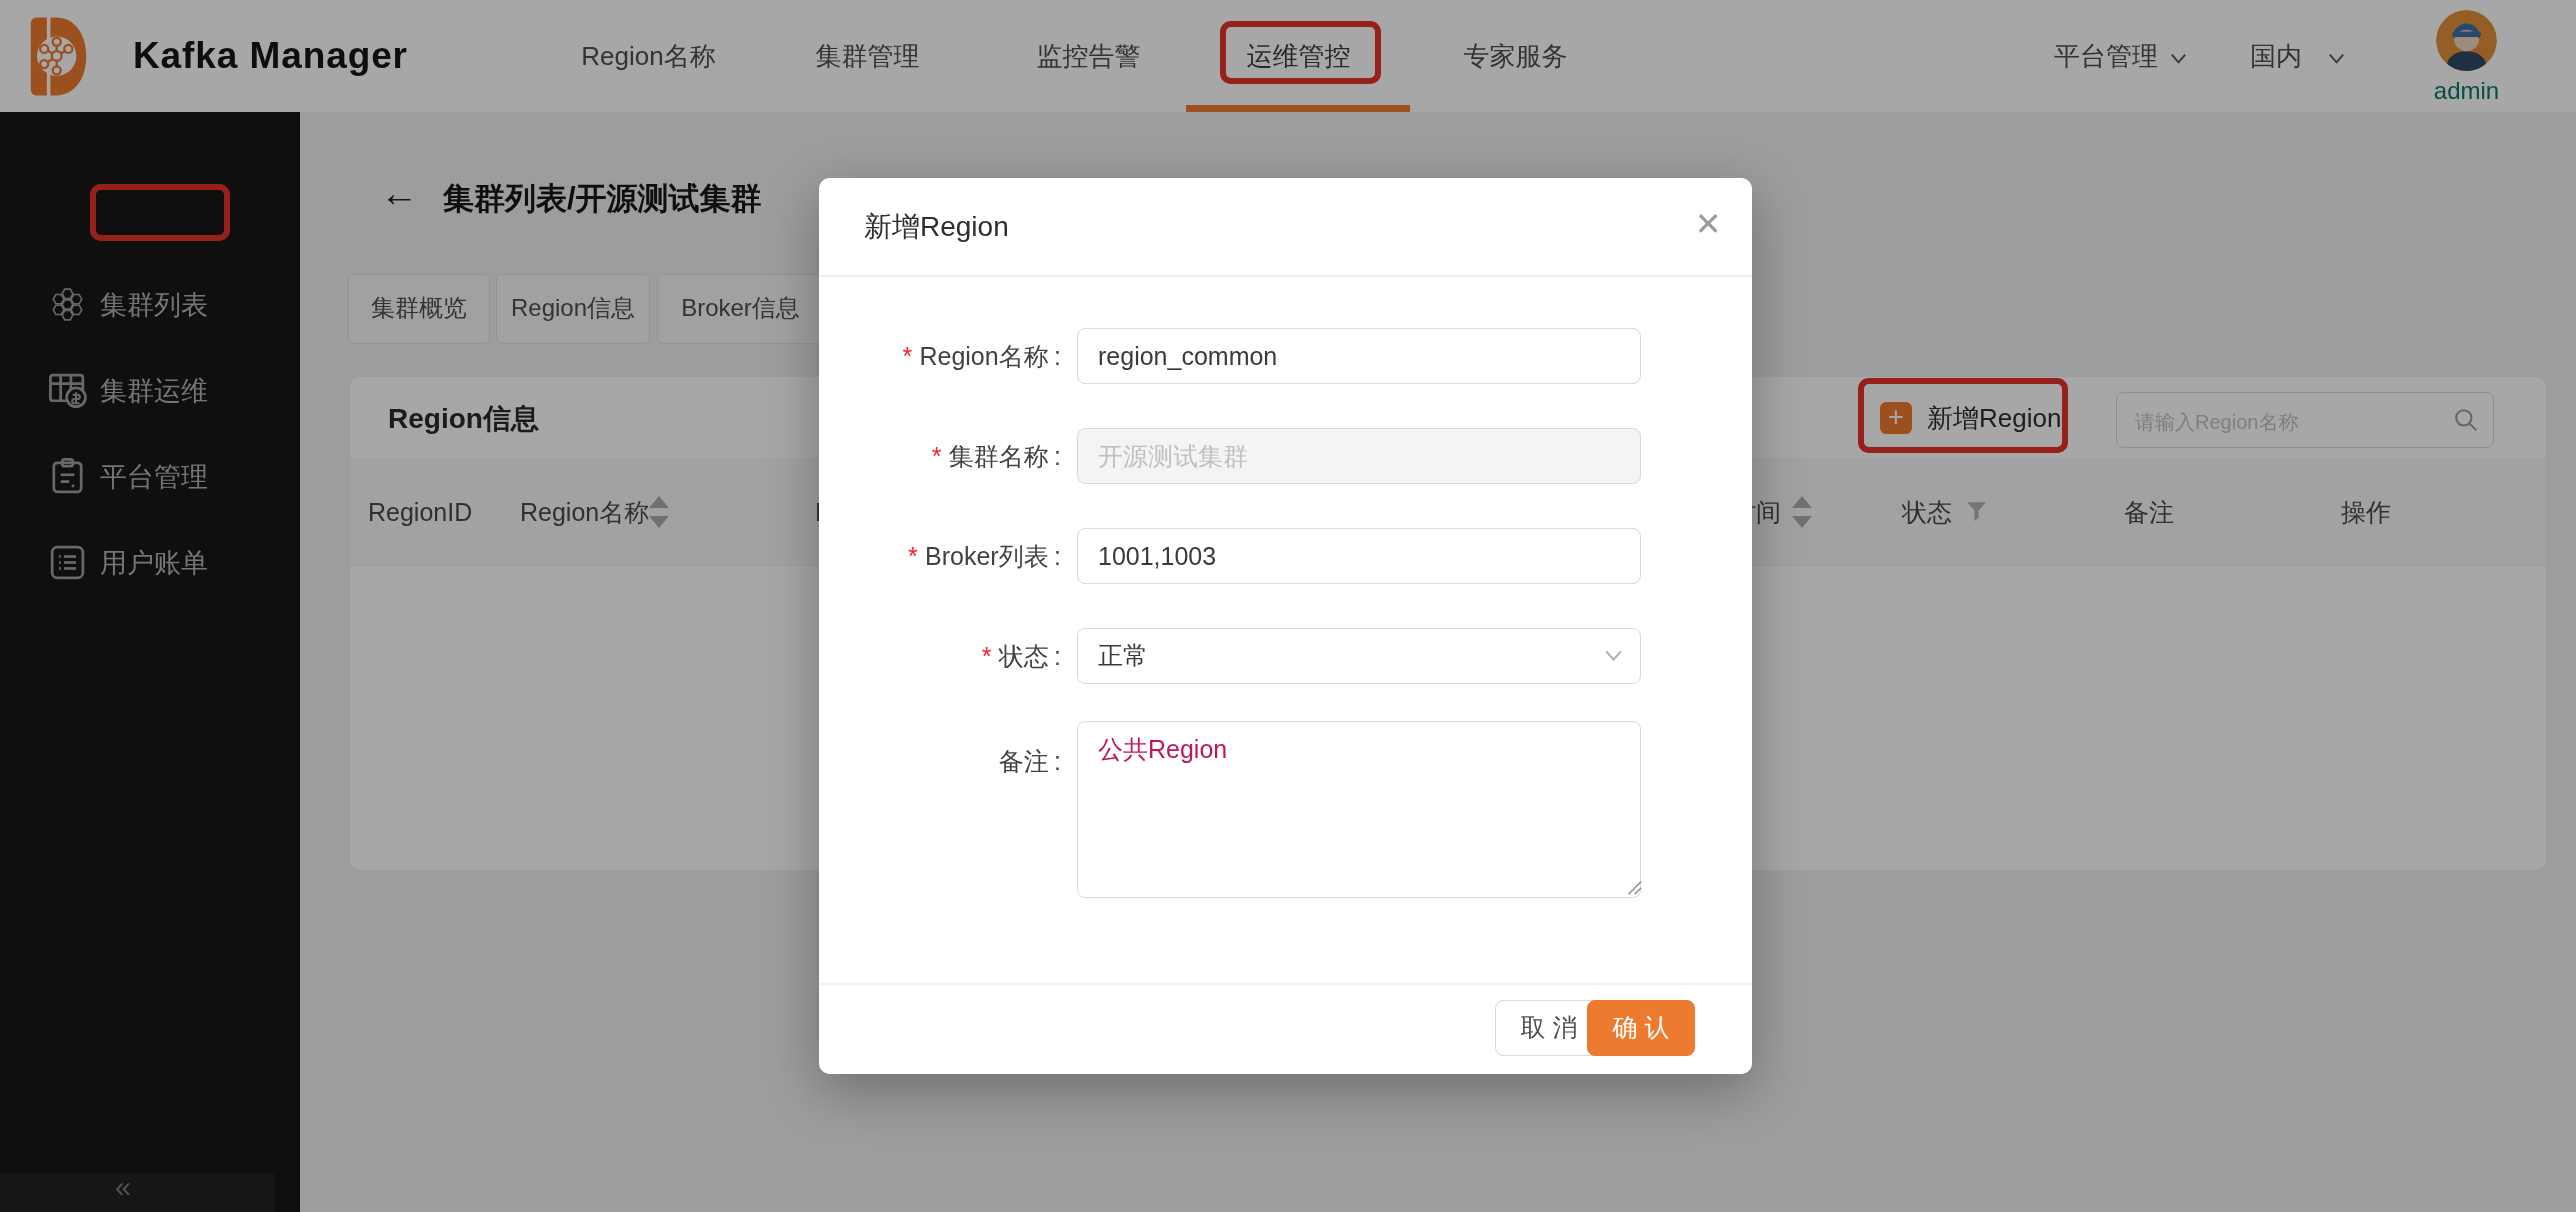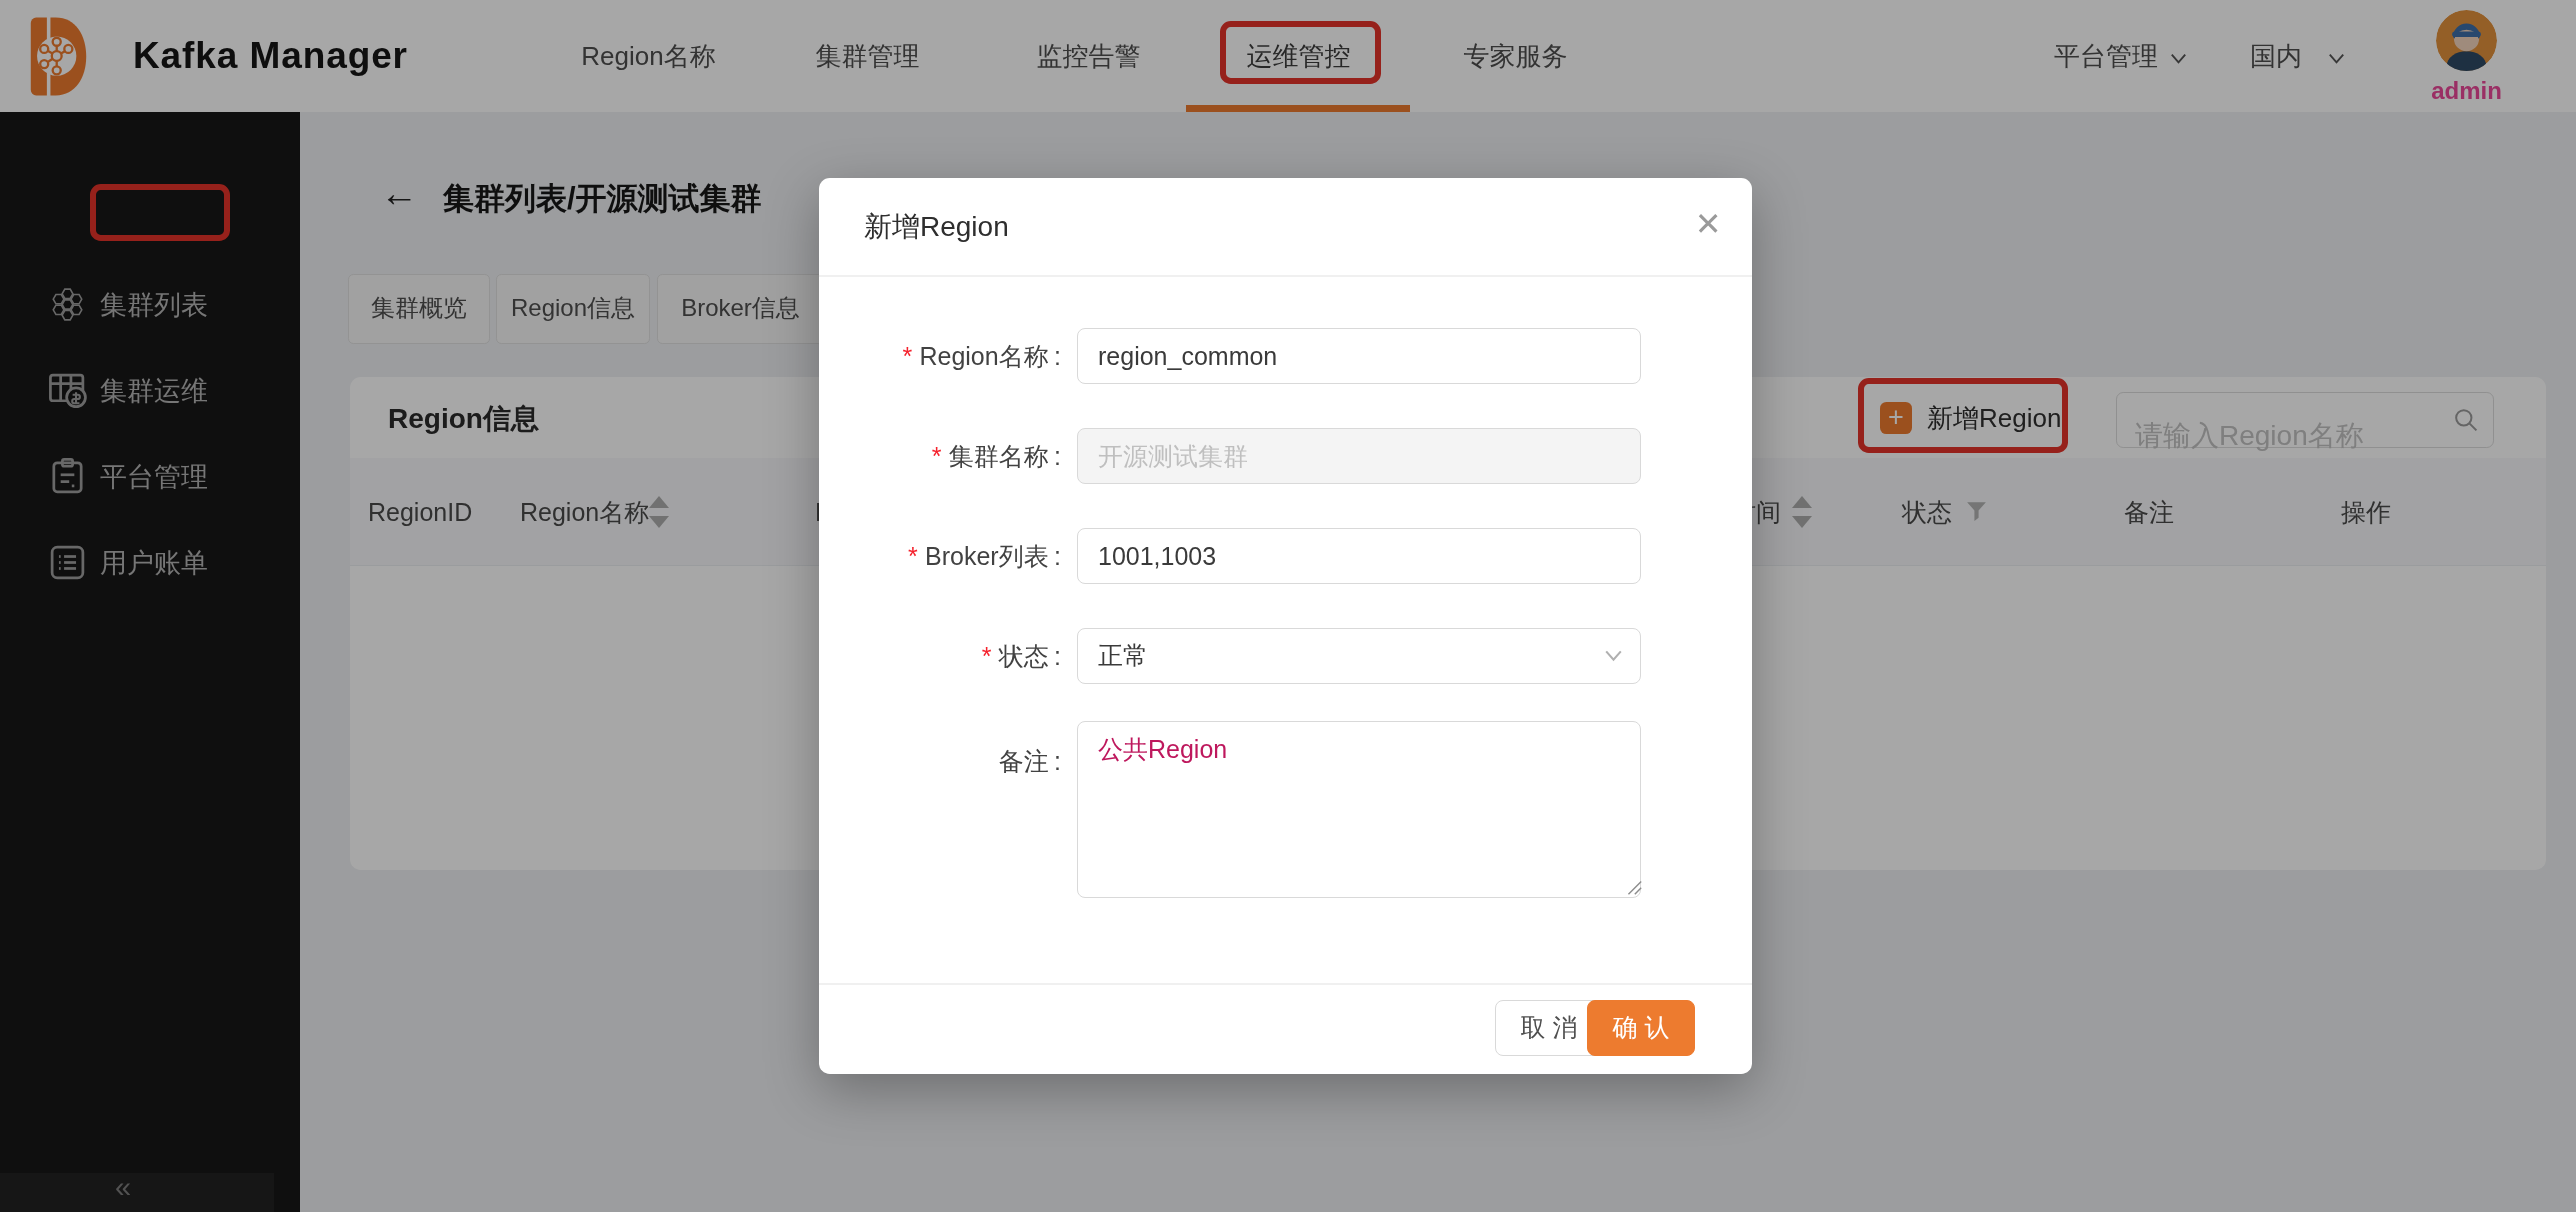--- a/index.html
+++ b/index.html
@@ -16,21 +16,21 @@
   .nav-cluster{left:800px;width:135px;}
   .nav-monitor{left:1021px;width:135px;}
   .nav-ops{left:1231px;width:135px;color:#3d3d3d;}
   .nav-expert{left:1448px;width:135px;}
   .nav-underline{position:absolute;left:1186px;top:105px;width:224px;height:7.2px;background:var(--brand);}
   .top-right{position:absolute;top:0;height:112px;line-height:112px;font-size:26px;color:#4f4f4f;cursor:pointer;}
   .help{left:2054px;}
   .locale{left:2226px;margin-left:24px;}
   .chev{display:inline-block;width:23px;height:23px;vertical-align:middle;margin-left:9px;}
   .avatar{position:absolute;left:2436px;top:10px;width:61px;height:61px;border-radius:50%;overflow:hidden;cursor:pointer;}
-  .avatar-name{position:absolute;left:2400px;top:77px;width:133px;text-align:center;font-size:24px;color:#ec4899;font-weight:bold;}
+  .avatar-name{position:absolute;left:2400px;top:77px;width:133px;text-align:center;font-size:24px;color:#0f766e;}
 
   
   .sidebar{position:absolute;left:0;top:112px;width:300px;height:1101px;background:#171717;z-index:2;}
   .side-item{position:absolute;left:0;width:300px;height:57px;cursor:pointer;}
   .side-item .s-icon{position:absolute;left:47px;top:7.2px;width:41px;height:41px;}
   .side-item .s-label{position:absolute;left:100px;top:0;height:57px;line-height:57px;font-size:27px;color:#b4b4b4;}
   .side-1{top:75px;font-family:Liberation Serif, serif;} .side-2{top:251px;} .side-3{top:337px;} .side-4{top:423px;}
   .side-1{top:165px;}
   .collapse-bar{position:absolute;left:0;top:1061px;width:274px;height:39px;background:#222;cursor:pointer;}
   .collapse-bar span{position:absolute;left:115px;top:-1.8px;font-size:29px;color:#7d7d7d;}
@@ -46,21 +46,21 @@
   .tab-2{left:496px;width:154px;}
   .tab-3{left:657px;width:167px;}
 
   .card{position:absolute;left:350px;top:377px;width:2196px;height:493px;background:#fff;border-radius:10.8px;}
   .card-title{position:absolute;left:38px;top:23px;font-size:28px;font-weight:600;color:#2b2b2b;}
   .add-btn{position:absolute;left:1530px;top:23px;height:36px;cursor:pointer;white-space:nowrap;}
   .add-btn .plus{position:absolute;left:0;top:1.8px;width:32px;height:32px;background:var(--brand);border-radius:6.3px;
                  color:#fff;font-size:27px;line-height:30.5px;text-align:center;}
   .add-btn .add-label{position:absolute;left:47px;top:0;font-size:26px;line-height:36px;color:#303030;}
   .search-box{position:absolute;left:1766px;top:15.2px;width:378px;height:56px;border:1.8px solid #dcdcdc;border-radius:7.2px;background:#fff;}
-  .search-box input{position:absolute;left:18px;top:19px;width:305px;height:48px;border:none;outline:none;font-size:28px;color:#c2410c;background:transparent;font-family:inherit;}
+  .search-box input{position:absolute;left:18px;top:5px;width:305px;height:48px;border:none;outline:none;font-size:20px;color:#c2410c;background:transparent;font-family:inherit;}
   .search-box input::placeholder{color:#c2c2c2;}
   .search-box .mag{position:absolute;right:12.6px;top:13.5px;width:27px;height:27px;cursor:pointer;}
 
   .thead{position:absolute;left:0;top:81px;width:2196px;height:108px;background:#f7f8fa;border-bottom:1.8px solid #eceef1;}
   .th{position:absolute;top:0;height:108px;line-height:108px;font-size:25px;color:#4a4a4a;white-space:nowrap;}
   .sorter{position:absolute;top:36px;width:20px;height:36px;cursor:pointer;}
   .sorter i{position:absolute;left:0;width:0;height:0;border-left:10px solid transparent;border-right:10px solid transparent;}
   .sorter .up{top:1.8px;border-bottom:12.6px solid #adadad;}
   .sorter .dn{bottom:1.8px;border-top:12.6px solid #adadad;}
   .funnel{position:absolute;top:41px;width:25px;height:25px;cursor:pointer;}

